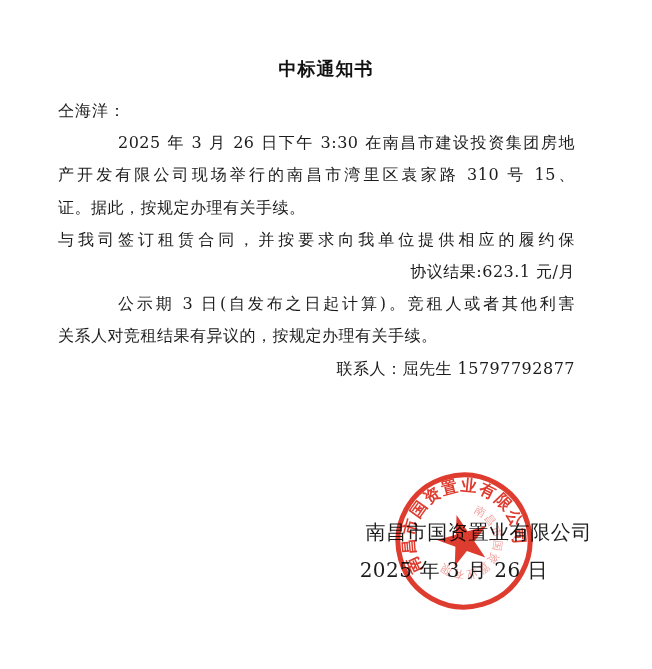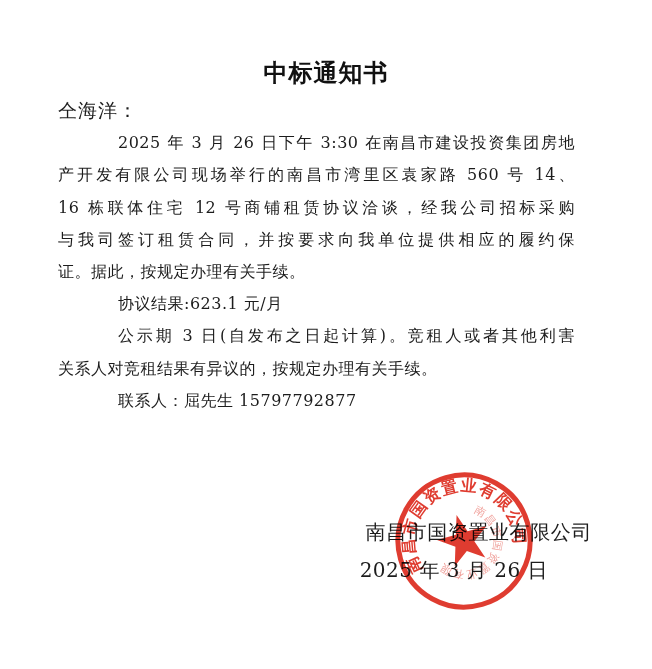--- a/index.html
+++ b/index.html
@@ -10,42 +10,41 @@
     overflow:hidden;
     font-family:"DejaVu Serif","Liberation Serif",serif;
     color:#1c1c1c;
   }
   .title{
     position:absolute;
     top:57px;left:0;right:0;
     text-align:center;
     font-family:"DejaVu Sans","Liberation Sans",sans-serif;
     font-weight:bold;
-    font-size:24px;
+    font-size:18px;
     letter-spacing:1px;
     color:#111;
   }
   .content{
     position:absolute;
     left:58px;right:77px;top:95px;
   }
   .line{
     font-size:16px;
     line-height:32.2px;
     white-space:pre-wrap;
     letter-spacing:0.5px;
     color:#1c1c1c;
   }
-  .line.indent{ text-indent:60px; }
+  .line.indent{ text-indent:60px;text-align:right; }
   .line.just{ text-align:justify; text-align-last:justify; }
   .salutation{
-    font-size:19px;
+    font-size:16px;
     line-height:32.2px;
     letter-spacing:1px;
-    font-family:Liberation Serif, serif;
   }
   .sig-company{
     position:absolute;
     top:519px;right:60px;
     font-size:20px;
     letter-spacing:0.6px;
   }
   .sig-date{
     position:absolute;
     top:557px;right:104px;
@@ -75,24 +74,23 @@
 </head>
 <body>
 
 <div class="page">
 
   <div class="title">中标通知书</div>
 
   <div class="content">
     <div class="salutation">仝海洋：</div>
     <div class="line indent just">2025 年 3 月 26 日下午 3:30 在南昌市建设投资集团房地</div>
-    <div class="line just">产开发有限公司现场举行的南昌市湾里区袁家路 560 号 14、</div>
-    <div class="line just">16 栋联体住宅 12 号商铺租赁协议洽谈，经我公司招标采购</div>
+    <div class="line just">产开发有限公司现场举行的南昌市湾里区袁家路 310 号 15、</div>
+    <div class="line">证。据此，按规定办理有关手续。</div>
     <div class="line just">与我司签订租赁合同，并按要求向我单位提供相应的履约保</div>
-    <div class="line">证。据此，按规定办理有关手续。</div>
     <div class="line indent">协议结果:623.1 元/月</div>
     <div class="line indent just">公示期 3 日(自发布之日起计算)。竞租人或者其他利害</div>
     <div class="line">关系人对竞租结果有异议的，按规定办理有关手续。</div>
     <div class="line indent">联系人：屈先生 15797792877</div>
   </div>
 
   <div class="sig-company">南昌市国资置业有限公司</div>
 
   <div class="sig-date">2025 年 3 月 26 日</div>
 

